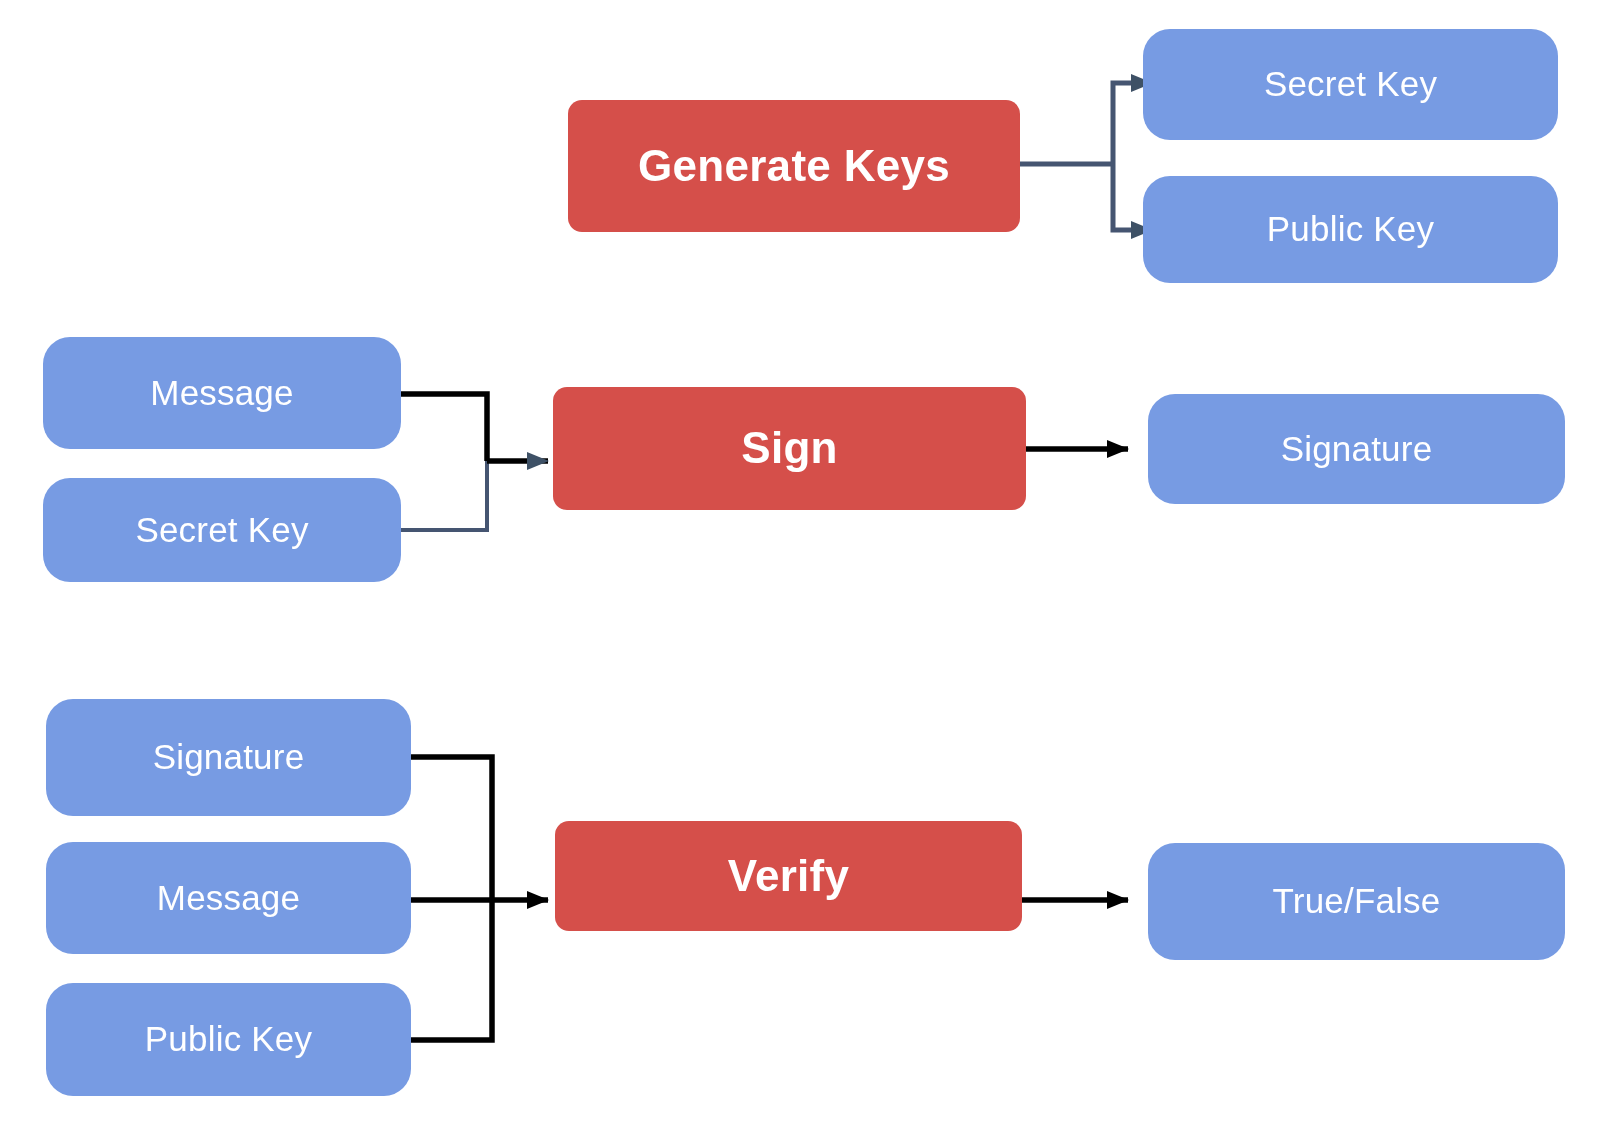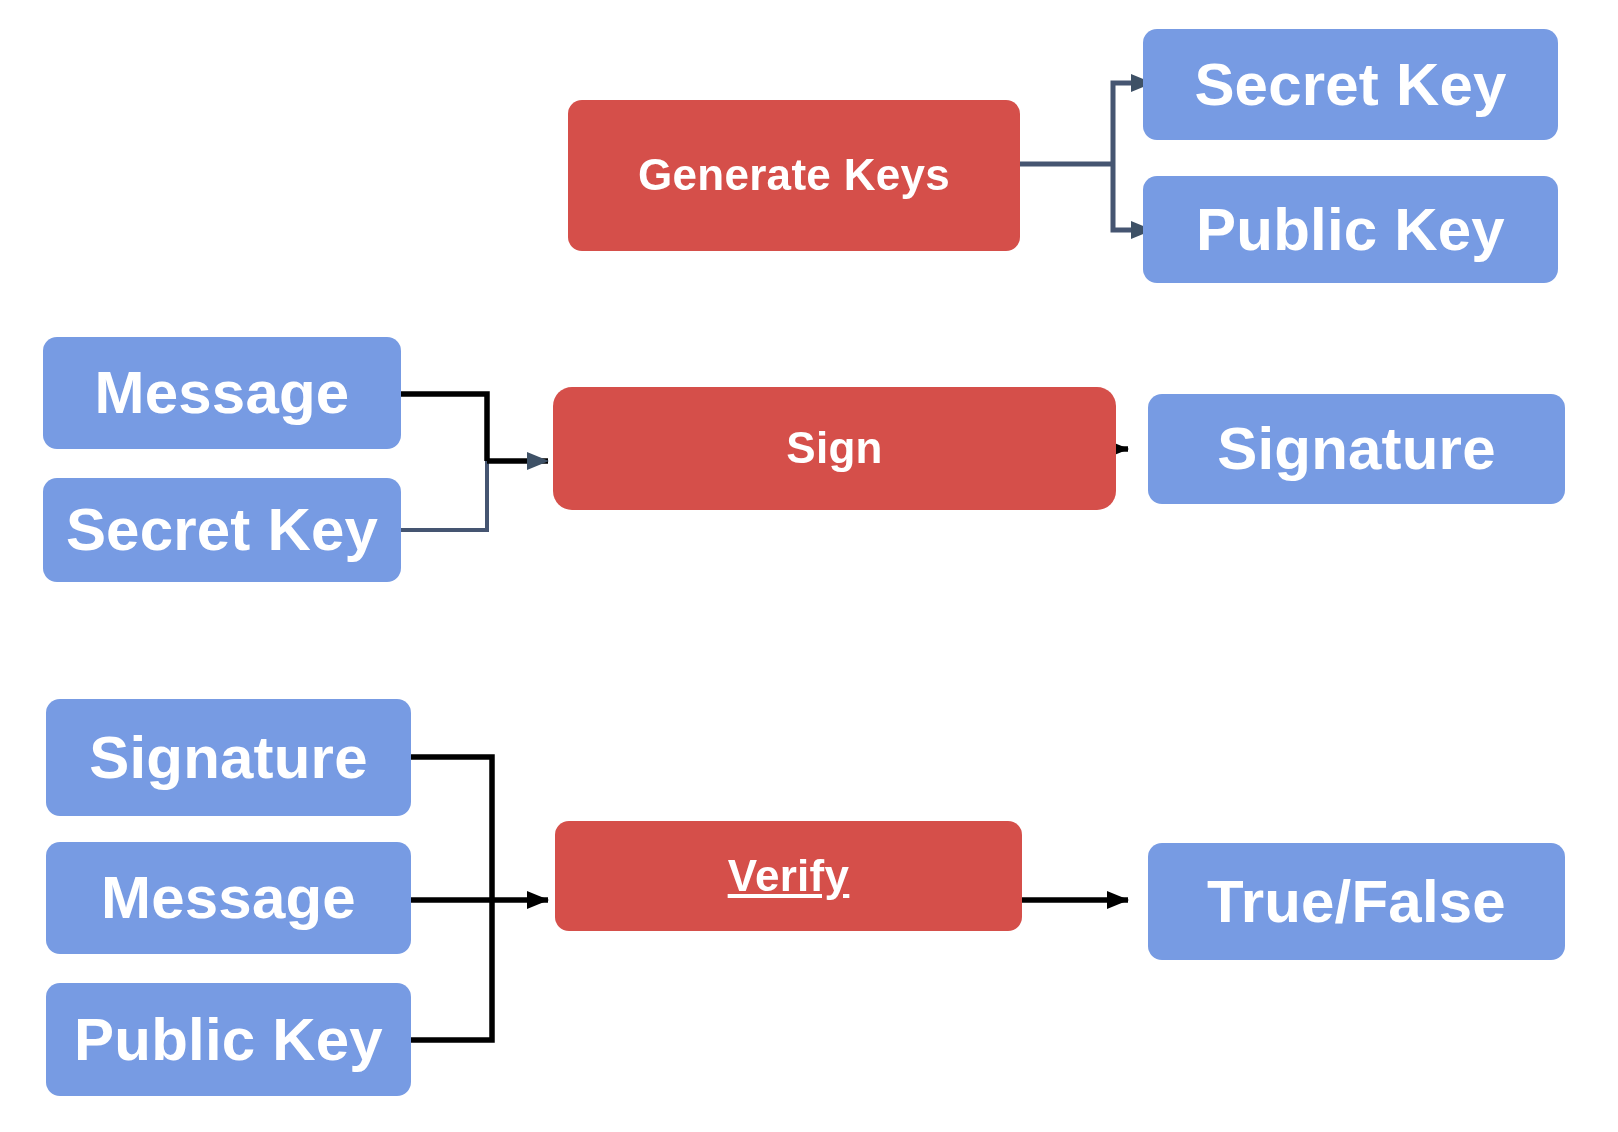--- a/index.html
+++ b/index.html
@@ -33,23 +33,24 @@
     box-sizing: border-box;
     color: #ffffff;
     text-align: center;
     line-height: 1.1;
     white-space: nowrap;
     border-radius: 14px;
     user-select: none;
   }
   .node.data {
     background: #779BE3;
-    font-weight: 700;
-    font-size: 60px;
+    font-weight: 400;
+    font-size: 35px;
     letter-spacing: 0.2px;
+    border-radius: 27px;
   }
   .node.process {
     background: #D54F4A;
     font-weight: bold;
     font-size: 44px;
     letter-spacing: 0.3px;
   }
 </style>
 </head>
 <body>
@@ -89,61 +90,61 @@
       <path d="M411,757 L492,757 L492,900" stroke="#000000" stroke-width="5.5" fill="none"></path>
       <path d="M411,1040 L492,1040 L492,900" stroke="#000000" stroke-width="5.5" fill="none"></path>
       <path d="M411,900 L548,900" stroke="#000000" stroke-width="5.5" fill="none" marker-end="url(#arrow-black-lg)"></path>
     </g>
 
     <g>
       <path d="M1022,900 L1128,900" stroke="#000000" stroke-width="5.5" fill="none" marker-end="url(#arrow-black-lg)"></path>
     </g>
   </svg>
 
-  <div class="node process" style="left:568px; top:100px; width:452px; height:151px;">
+  <div class="node process" style="left:568px; top:100px; width:452px; height:132px;">
     <span>Generate Keys</span>
   </div>
 
   <div class="node data" style="left:1143px; top:29px; width:415px; height:111px;">
     <span>Secret Key</span>
   </div>
 
   <div class="node data" style="left:1143px; top:176px; width:415px; height:107px;">
     <span>Public Key</span>
   </div>
 
   <div class="node data" style="left:43px; top:337px; width:358px; height:112px;">
     <span>Message</span>
   </div>
 
   <div class="node data" style="left:43px; top:478px; width:358px; height:104px;">
     <span>Secret Key</span>
   </div>
 
-  <div class="node process" style="left:553px; top:387px; width:563px; height:123px;border-radius:19px;">
+  <div class="node process" style="left:553px; top:387px; width:473px; height:123px;">
     <span>Sign</span>
   </div>
 
   <div class="node data" style="left:1148px; top:394px; width:417px; height:110px;">
     <span>Signature</span>
   </div>
 
   <div class="node data" style="left:46px; top:699px; width:365px; height:117px;">
     <span>Signature</span>
   </div>
 
   <div class="node data" style="left:46px; top:842px; width:365px; height:112px;">
     <span>Message</span>
   </div>
 
   <div class="node data" style="left:46px; top:983px; width:365px; height:113px;">
     <span>Public Key</span>
   </div>
 
-  <div class="node process" style="left:555px; top:821px; width:467px; height:110px;text-decoration:underline;">
+  <div class="node process" style="left:555px; top:821px; width:467px; height:110px;">
     <span>Verify</span>
   </div>
 
   <div class="node data" style="left:1148px; top:843px; width:417px; height:117px;align-items:center;">
     <span>True/False</span>
   </div>
 
 </div>
 
 </body></html>

